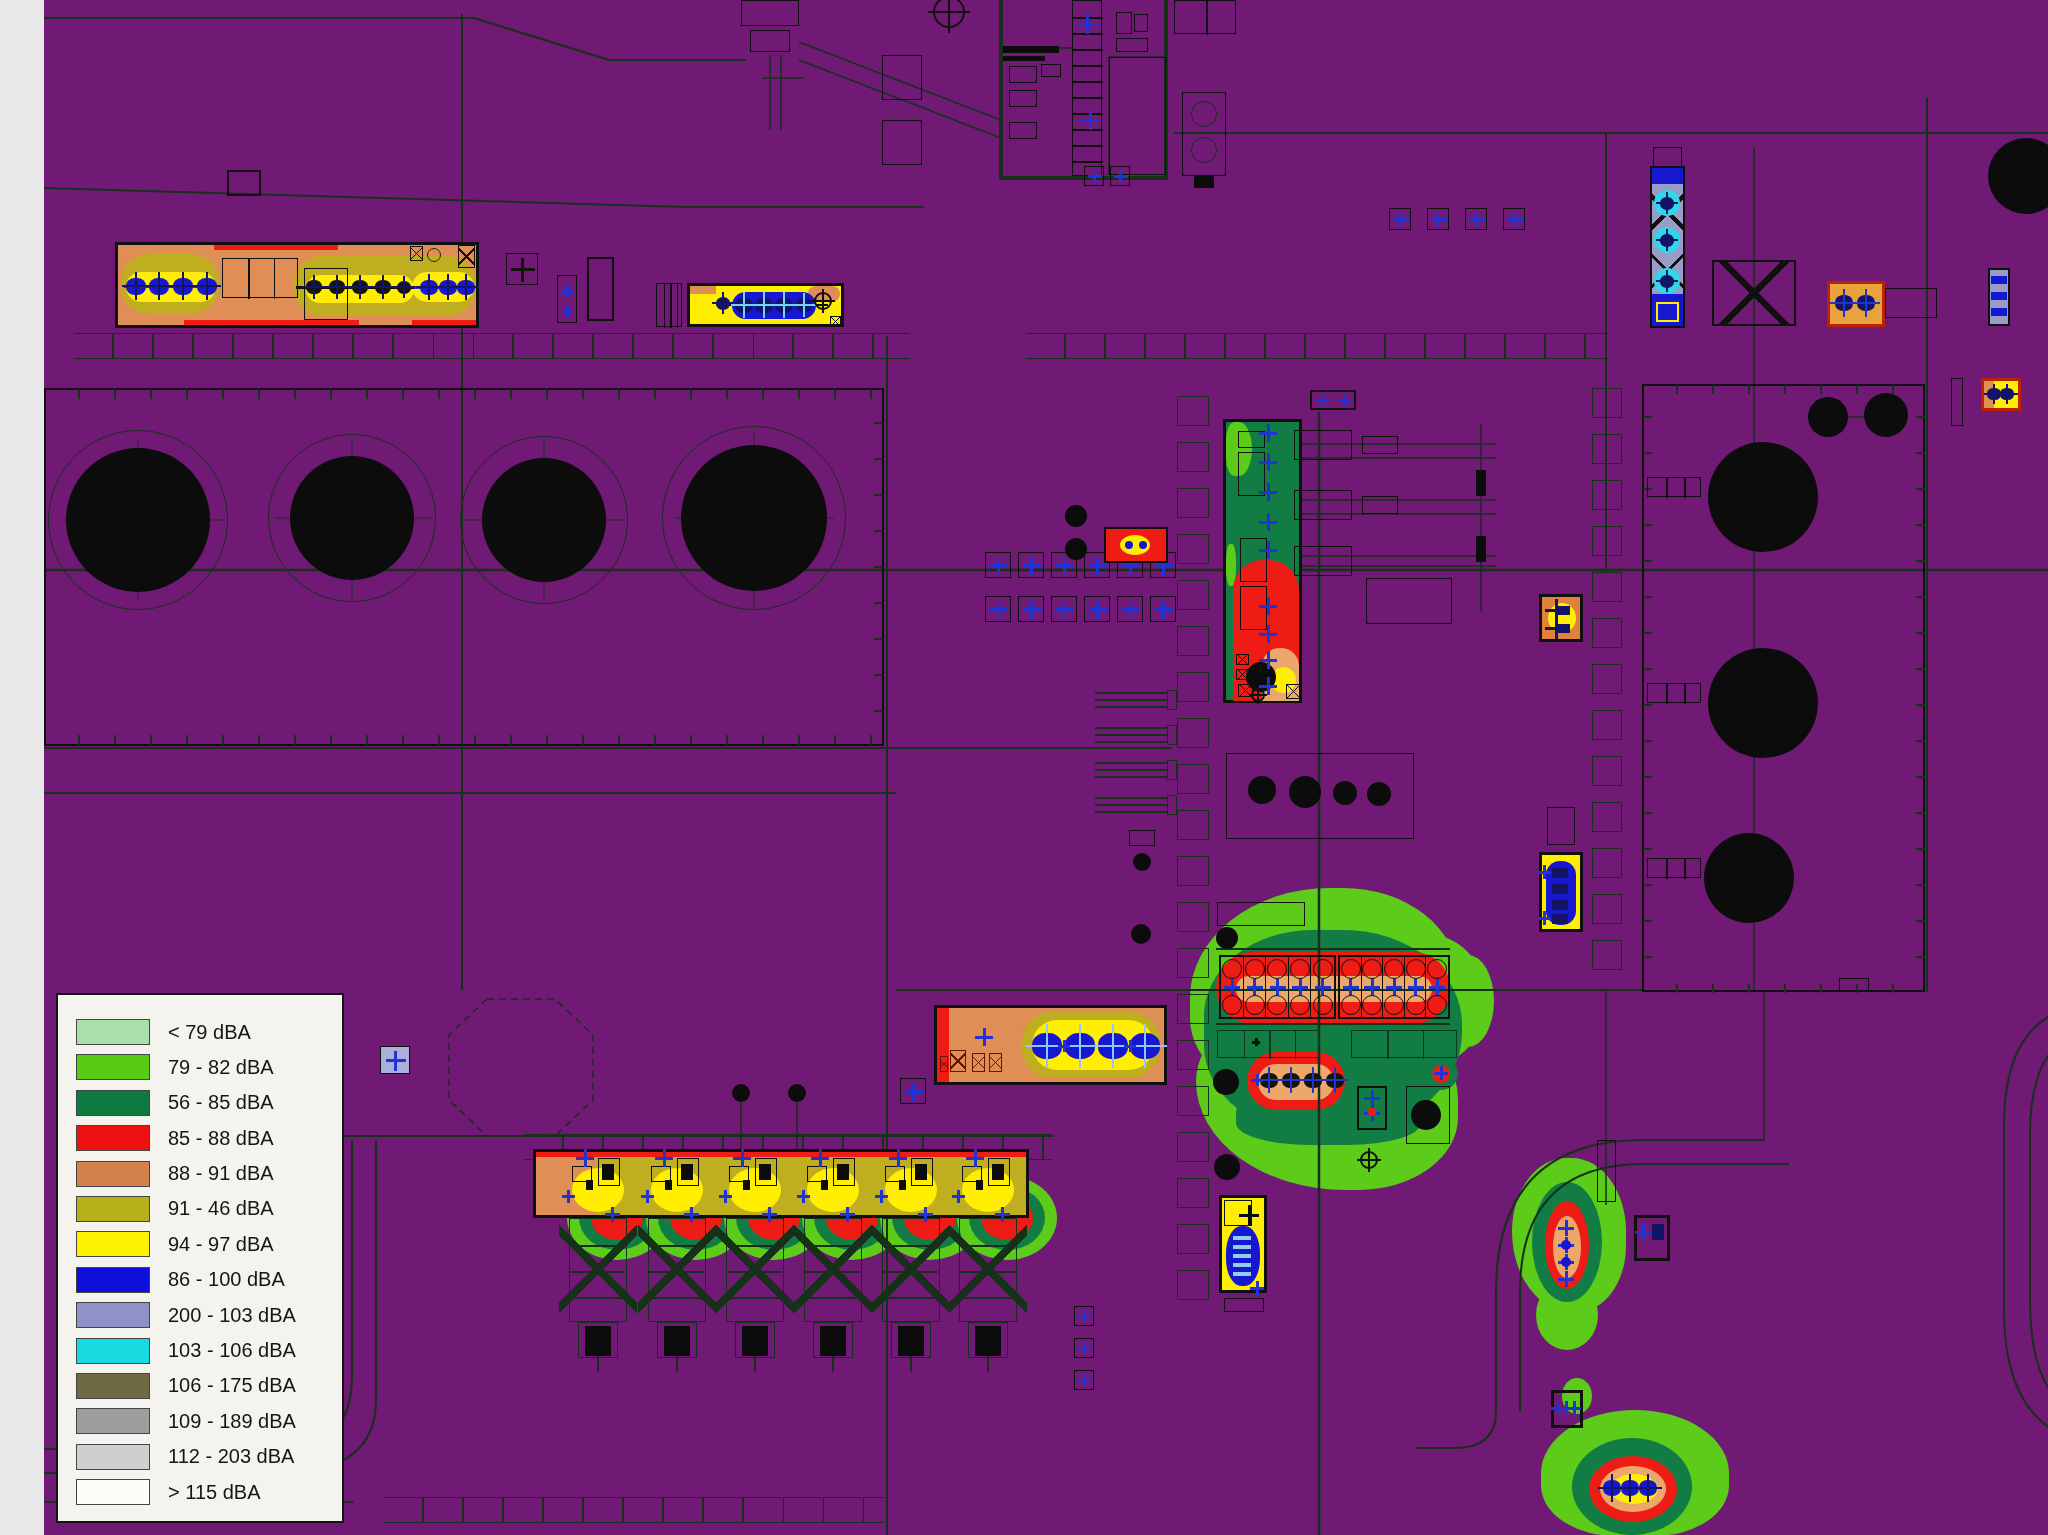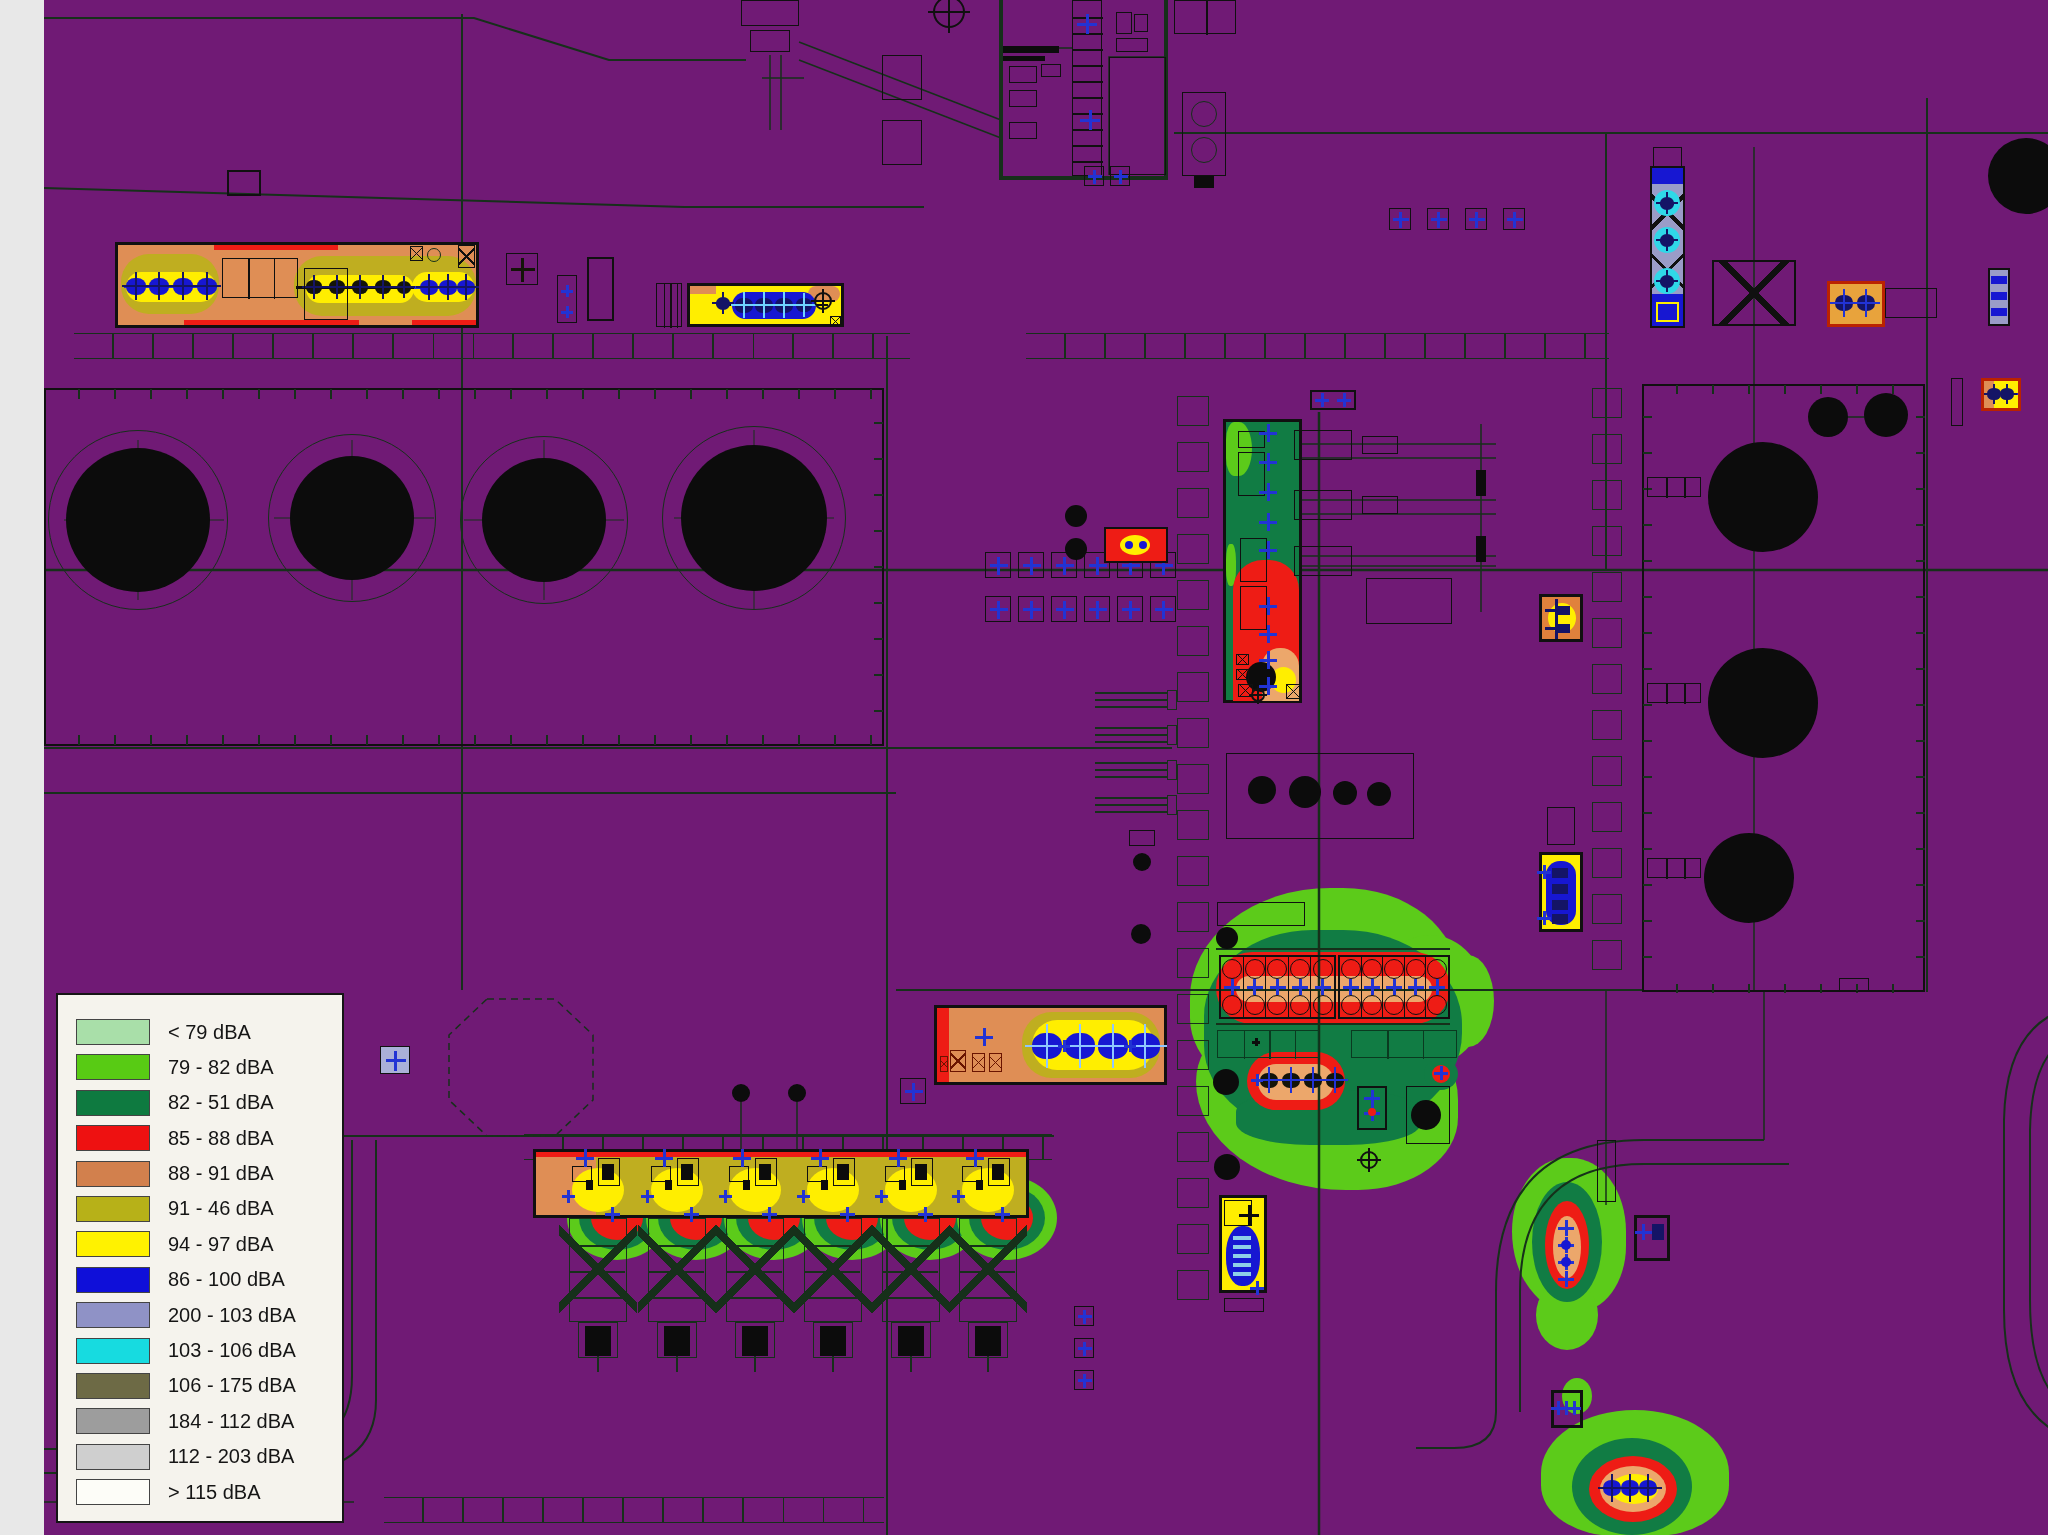--- a/index.html
+++ b/index.html
@@ -1132,21 +1132,21 @@
       <div class="legend-row">
         <div class="legend-swatch" style="background: rgb(169, 223, 169);"></div>
         <span class="legend-label">&lt; 79 dBA</span>
       </div>
       <div class="legend-row">
         <div class="legend-swatch" style="background: rgb(88, 203, 20);"></div>
         <span class="legend-label">79 - 82 dBA</span>
       </div>
       <div class="legend-row">
         <div class="legend-swatch" style="background: rgb(14, 122, 64);"></div>
-        <span class="legend-label">82 - 51 dBA</span>
+        <span class="legend-label">56 - 85 dBA</span>
       </div>
       <div class="legend-row">
         <div class="legend-swatch" style="background: rgb(238, 17, 17);"></div>
         <span class="legend-label">85 - 88 dBA</span>
       </div>
       <div class="legend-row">
         <div class="legend-swatch" style="background: rgb(210, 128, 77);"></div>
         <span class="legend-label">88 - 91 dBA</span>
       </div>
       <div class="legend-row">
@@ -1168,21 +1168,21 @@
       <div class="legend-row">
         <div class="legend-swatch" style="background: rgb(23, 219, 224);"></div>
         <span class="legend-label">103 - 106 dBA</span>
       </div>
       <div class="legend-row">
         <div class="legend-swatch" style="background: rgb(109, 106, 69);"></div>
         <span class="legend-label">106 - 175 dBA</span>
       </div>
       <div class="legend-row">
         <div class="legend-swatch" style="background: rgb(157, 157, 157);"></div>
-        <span class="legend-label">184 - 112 dBA</span>
+        <span class="legend-label">109 - 189 dBA</span>
       </div>
       <div class="legend-row">
         <div class="legend-swatch" style="background: rgb(207, 207, 207);"></div>
         <span class="legend-label">112 - 203 dBA</span>
       </div>
       <div class="legend-row">
         <div class="legend-swatch" style="background: rgb(253, 253, 248);"></div>
         <span class="legend-label">&gt; 115 dBA</span>
       </div>
     </div>

